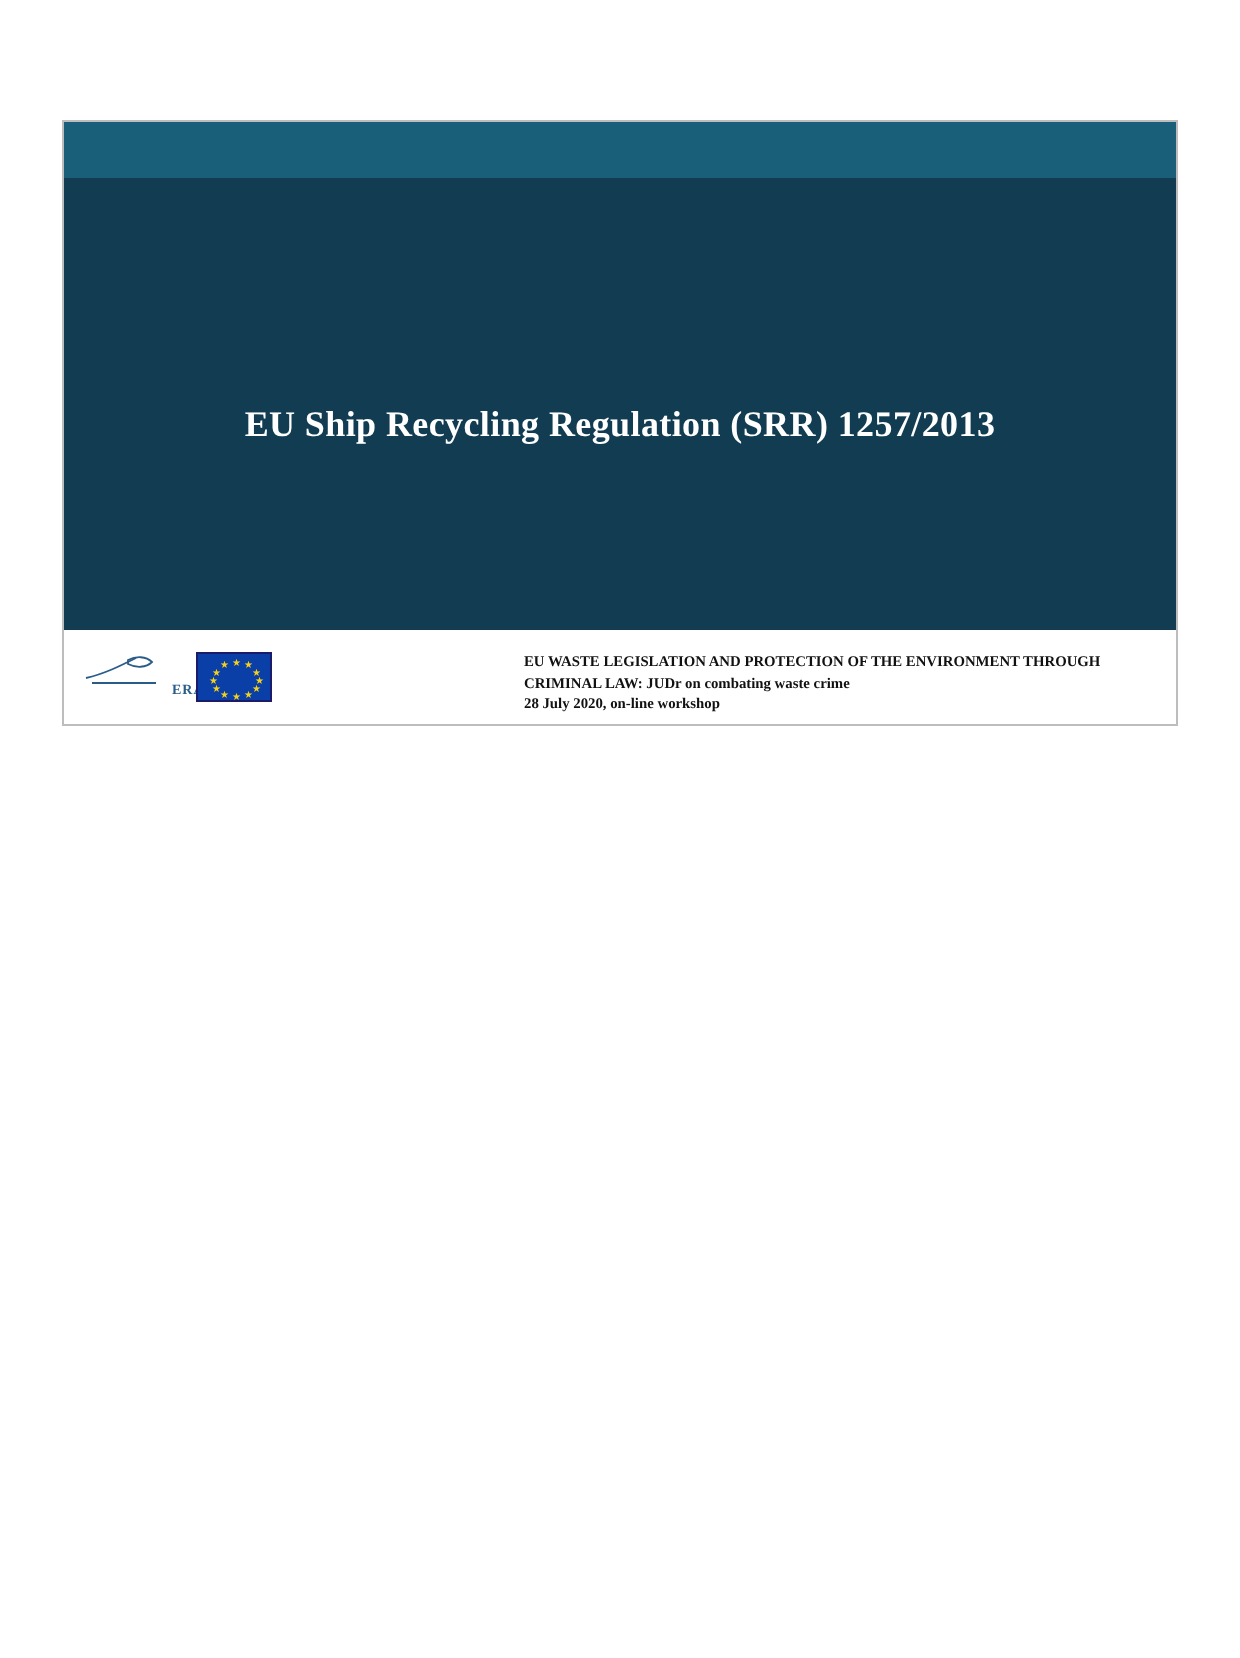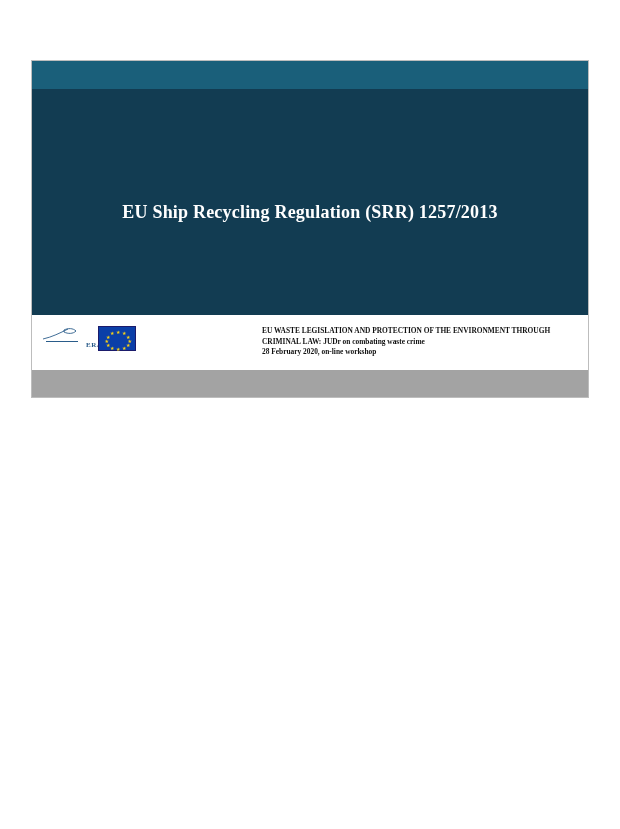--- a/index.html
+++ b/index.html
@@ -14,21 +14,21 @@
     position: relative;
     overflow: hidden;
   }
 
   
   .slide {
     position: absolute;
     left: 31px;
     top: 60px;
     width: 558px;
-    height: 338px;
+    height: 303px;
     box-sizing: border-box;
     border: 1px solid #bdbdbd;
     background: #a3a3a3;
     overflow: hidden;
   }
 
   
   .slide-topbar {
     position: absolute;
     left: 0;
@@ -192,17 +192,17 @@
         <span class="eu-star" style="left:5.5px; top:12.5px;">★</span>
         <span class="eu-star" style="left:7px; top:8px;">★</span>
         <span class="eu-star" style="left:11px; top:4.4px;">★</span>
       </div>
 
     </div>
 
     <div class="footer-text">
       <div>EU WASTE LEGISLATION AND PROTECTION OF THE ENVIRONMENT THROUGH</div>
       <div>CRIMINAL LAW: JUDr on combating waste crime</div>
-      <div>28 February  2020, on-line workshop</div>
+      <div>28 July  2020, on-line workshop</div>
     </div>
 
   </div>
 </div>
 
 </body></html>

